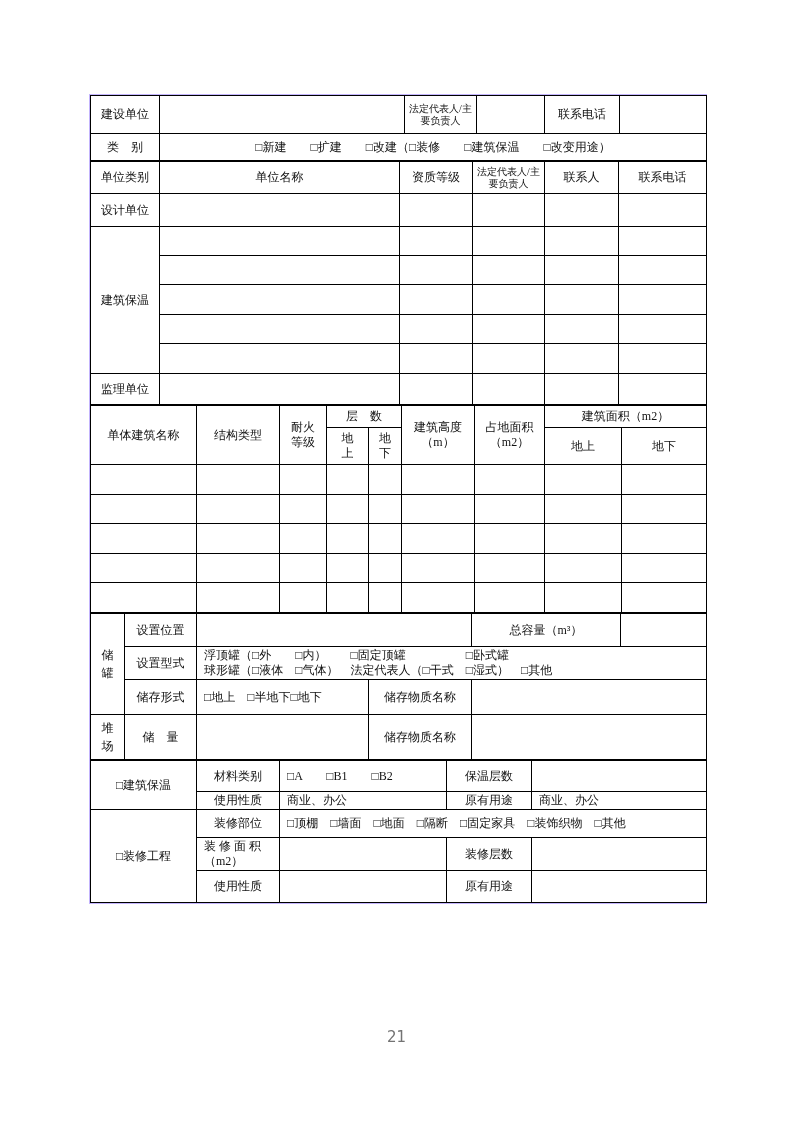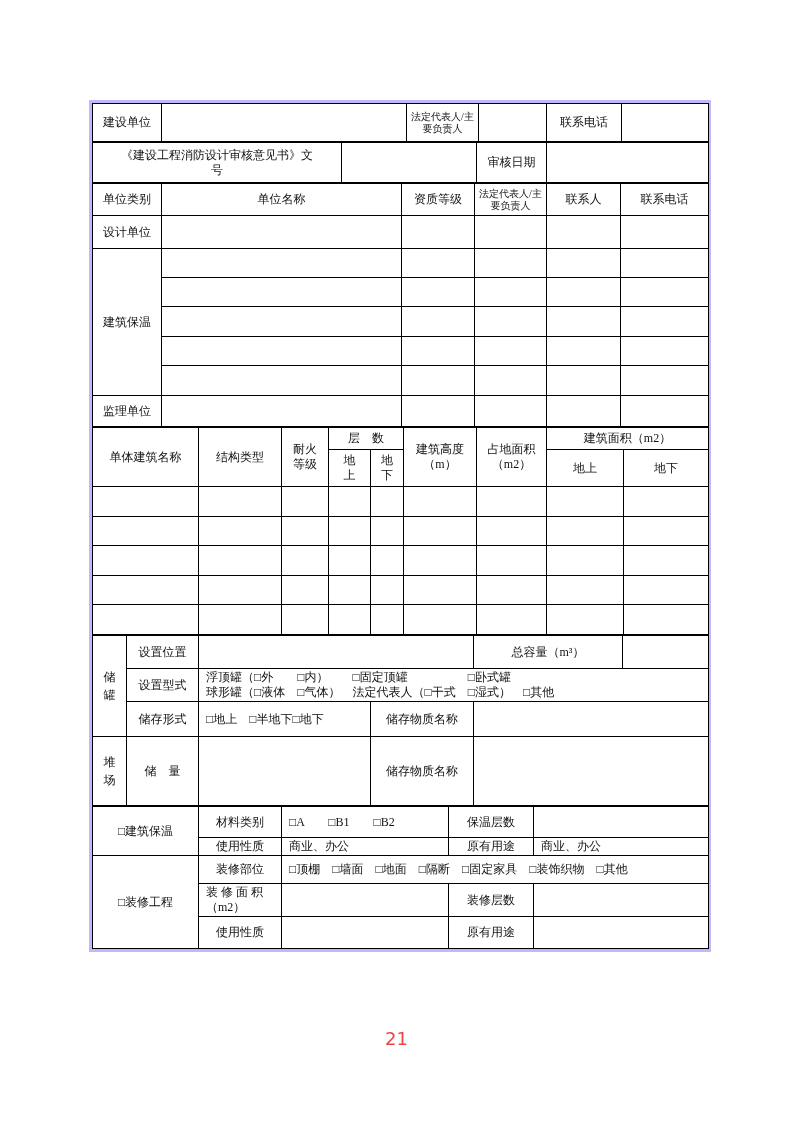--- a/index.html
+++ b/index.html
@@ -1,31 +1,31 @@
 <!DOCTYPE html>
 <html><head>
 <meta charset="utf-8">
 <style>
   html,body{margin:0;padding:0;background:#e8e8e8;}
   .page{position:relative;width:793px;height:1122px;background:#ffffff;margin:0 auto;overflow:hidden;
         font-family:"Liberation Serif","DejaVu Serif",serif;color:#111;}
-  .sheet{position:absolute;left:89px;top:100px;width:616px;border:3px solid #c4b5fd;}
+  .sheet{position:absolute;left:89px;top:94px;width:616px;border:1px solid #c4b5fd;}
   table{border-collapse:collapse;table-layout:fixed;width:616px;}
   td{border:1px solid #000;font-family:"Liberation Serif","DejaVu Serif",serif;font-size:12px;color:#111;
      text-align:center;vertical-align:middle;padding:1px 3px;line-height:1.25;overflow:hidden;}
   .left{text-align:left;padding-left:7px;}
   .pre{white-space:pre-line;}
   .small{font-size:10px;line-height:1.15;padding:1px 1px;}
   .vert{padding:0;}
-  .vert .vi{display:block;width:13px;margin:16px auto;word-break:break-all;line-height:1.5;text-align:center;}
+  .vert .vi{display:block;width:13px;margin:4px auto;word-break:break-all;line-height:1.5;text-align:center;}
   .h18{height:18px}.h22{height:22px}.h27{height:27px}.h28{height:28px}.h29{height:29px}
   .h30{height:30px}.h31{height:31px}.h32{height:32px}.h33{height:33px}.h35{height:35px}
   .h37{height:37px}.h38{height:38px}.h40{height:40px}
   .pageno{position:absolute;left:0;top:1028px;width:100%;text-align:center;
-          font-family:"DejaVu Sans","Liberation Sans",sans-serif;font-size:18px;color:#ef4444;}
+          font-family:"DejaVu Sans","Liberation Sans",sans-serif;font-size:15px;color:#737373;}
 </style>
 </head>
 <body>
 
 <div class="page">
   <div class="sheet">
 
     <table>
       <colgroup>
           <col style="width:69px">
@@ -37,40 +37,27 @@
         </colgroup>
       <tbody>
           <tr class="h38">
         <td>建设单位</td>
         <td></td>
         <td class="small">法定代表人/主要负责人</td>
         <td></td>
         <td>联系电话</td>
         <td></td>
       </tr>
-    </tbody>
-      </table>
-
-    <table>
-      <colgroup>
-          <col style="width:249px">
-          <col style="width:135px">
-          <col style="width:70px">
-          <col style="width:162px">
-        </colgroup>
-      <tbody>
-          <tr class="h40">
-        <td class="pre">《建设工程消防设计审核意见书》文
-号</td>
-        <td></td>
-        <td>审核日期</td>
-        <td></td>
-      </tr>
-    </tbody>
-      </table>
+      <tr class="h27">
+        <td>类　别</td>
+        <td colspan="5">□新建　　□扩建　　□改建（□装修　　□建筑保温　　□改变用途）</td>
+      </tr>
+    </tbody>
+      </table>
+
 
     <table>
       <colgroup>
           <col style="width:69px">
           <col style="width:240px">
           <col style="width:73px">
           <col style="width:72px">
           <col style="width:74px">
           <col style="width:88px">
         </colgroup>

